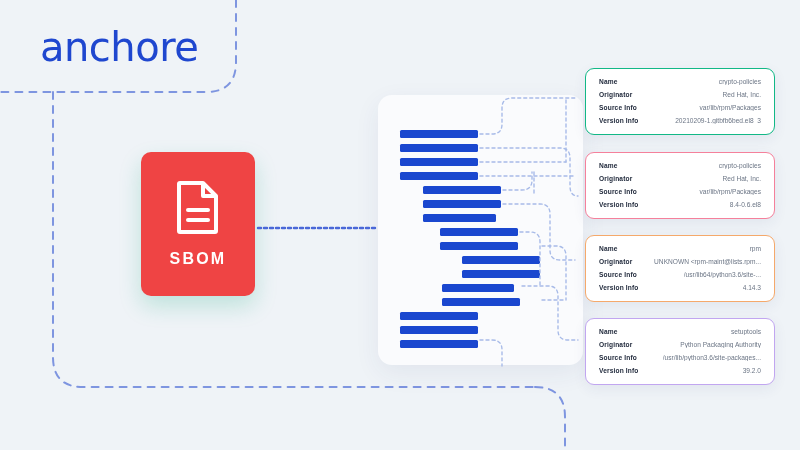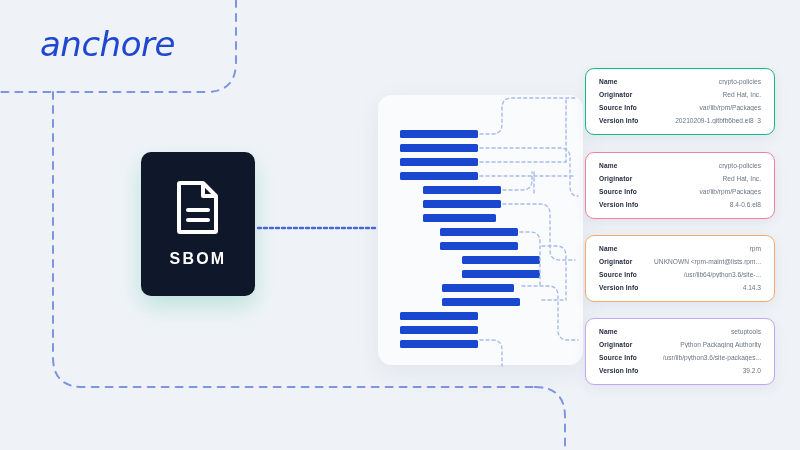--- a/index.html
+++ b/index.html
@@ -9,30 +9,29 @@
     font-family:"Liberation Sans", sans-serif;
   }
   #stage{position:absolute;inset:0;width:800px;height:450px;}
 
   
   .deco{position:absolute;left:0;top:0;width:800px;height:450px;pointer-events:none;}
 
   
   .logo{
     position:absolute;left:40px;top:24px;
-    font-size:34px;letter-spacing:-0.5px;
+    font-size:40px;letter-spacing:-0.5px;
     color:#1f47cf;font-weight:400;
     font-family:"DejaVu Sans", sans-serif;
-    font-style:italic;
   }
 
   
   .sbom{
     position:absolute;left:141px;top:152px;width:114px;height:144px;
-    background:#0f172a;border-radius:10px;
+    background:#ef4444;border-radius:10px;
     box-shadow:0 10px 22px rgba(17,168,122,.22);
     display:flex;flex-direction:column;align-items:center;justify-content:center;
   }
   .sbom-icon{width:44px;height:54px;margin-bottom:16px;}
   .sbom-label{
     color:#ffffff;font-size:16px;font-weight:700;letter-spacing:2.2px;
   }
 
   
   .panel{

